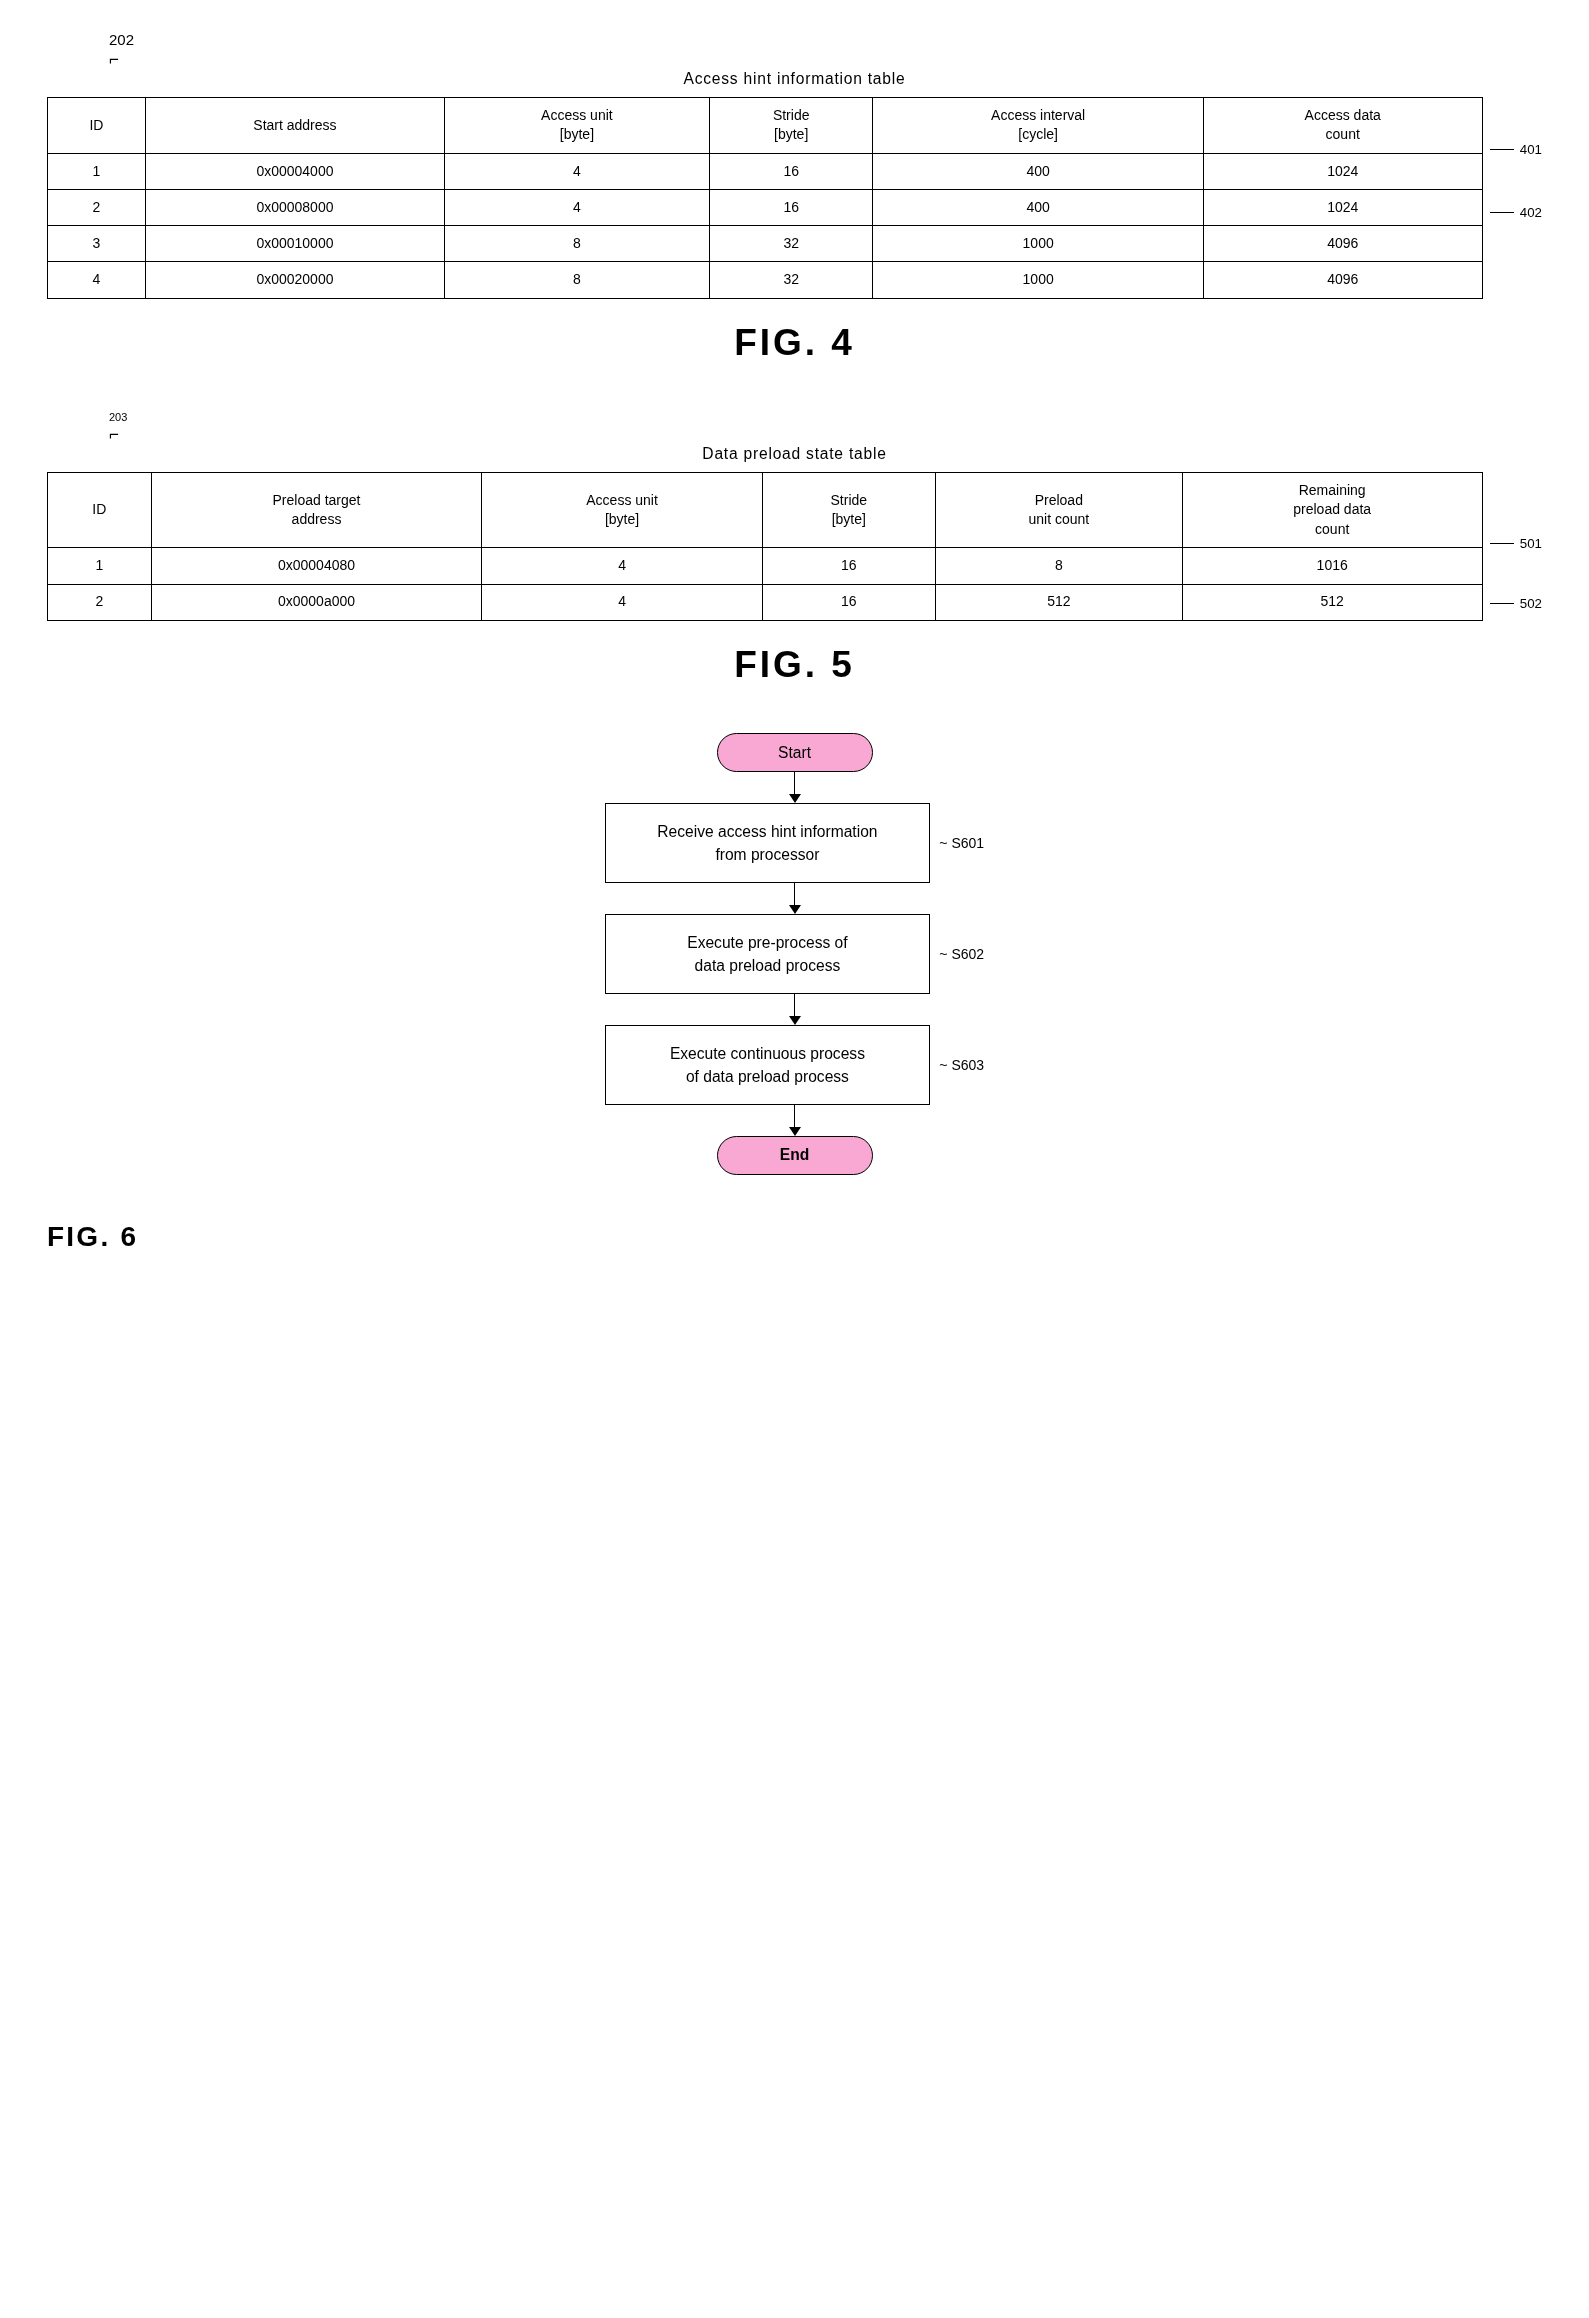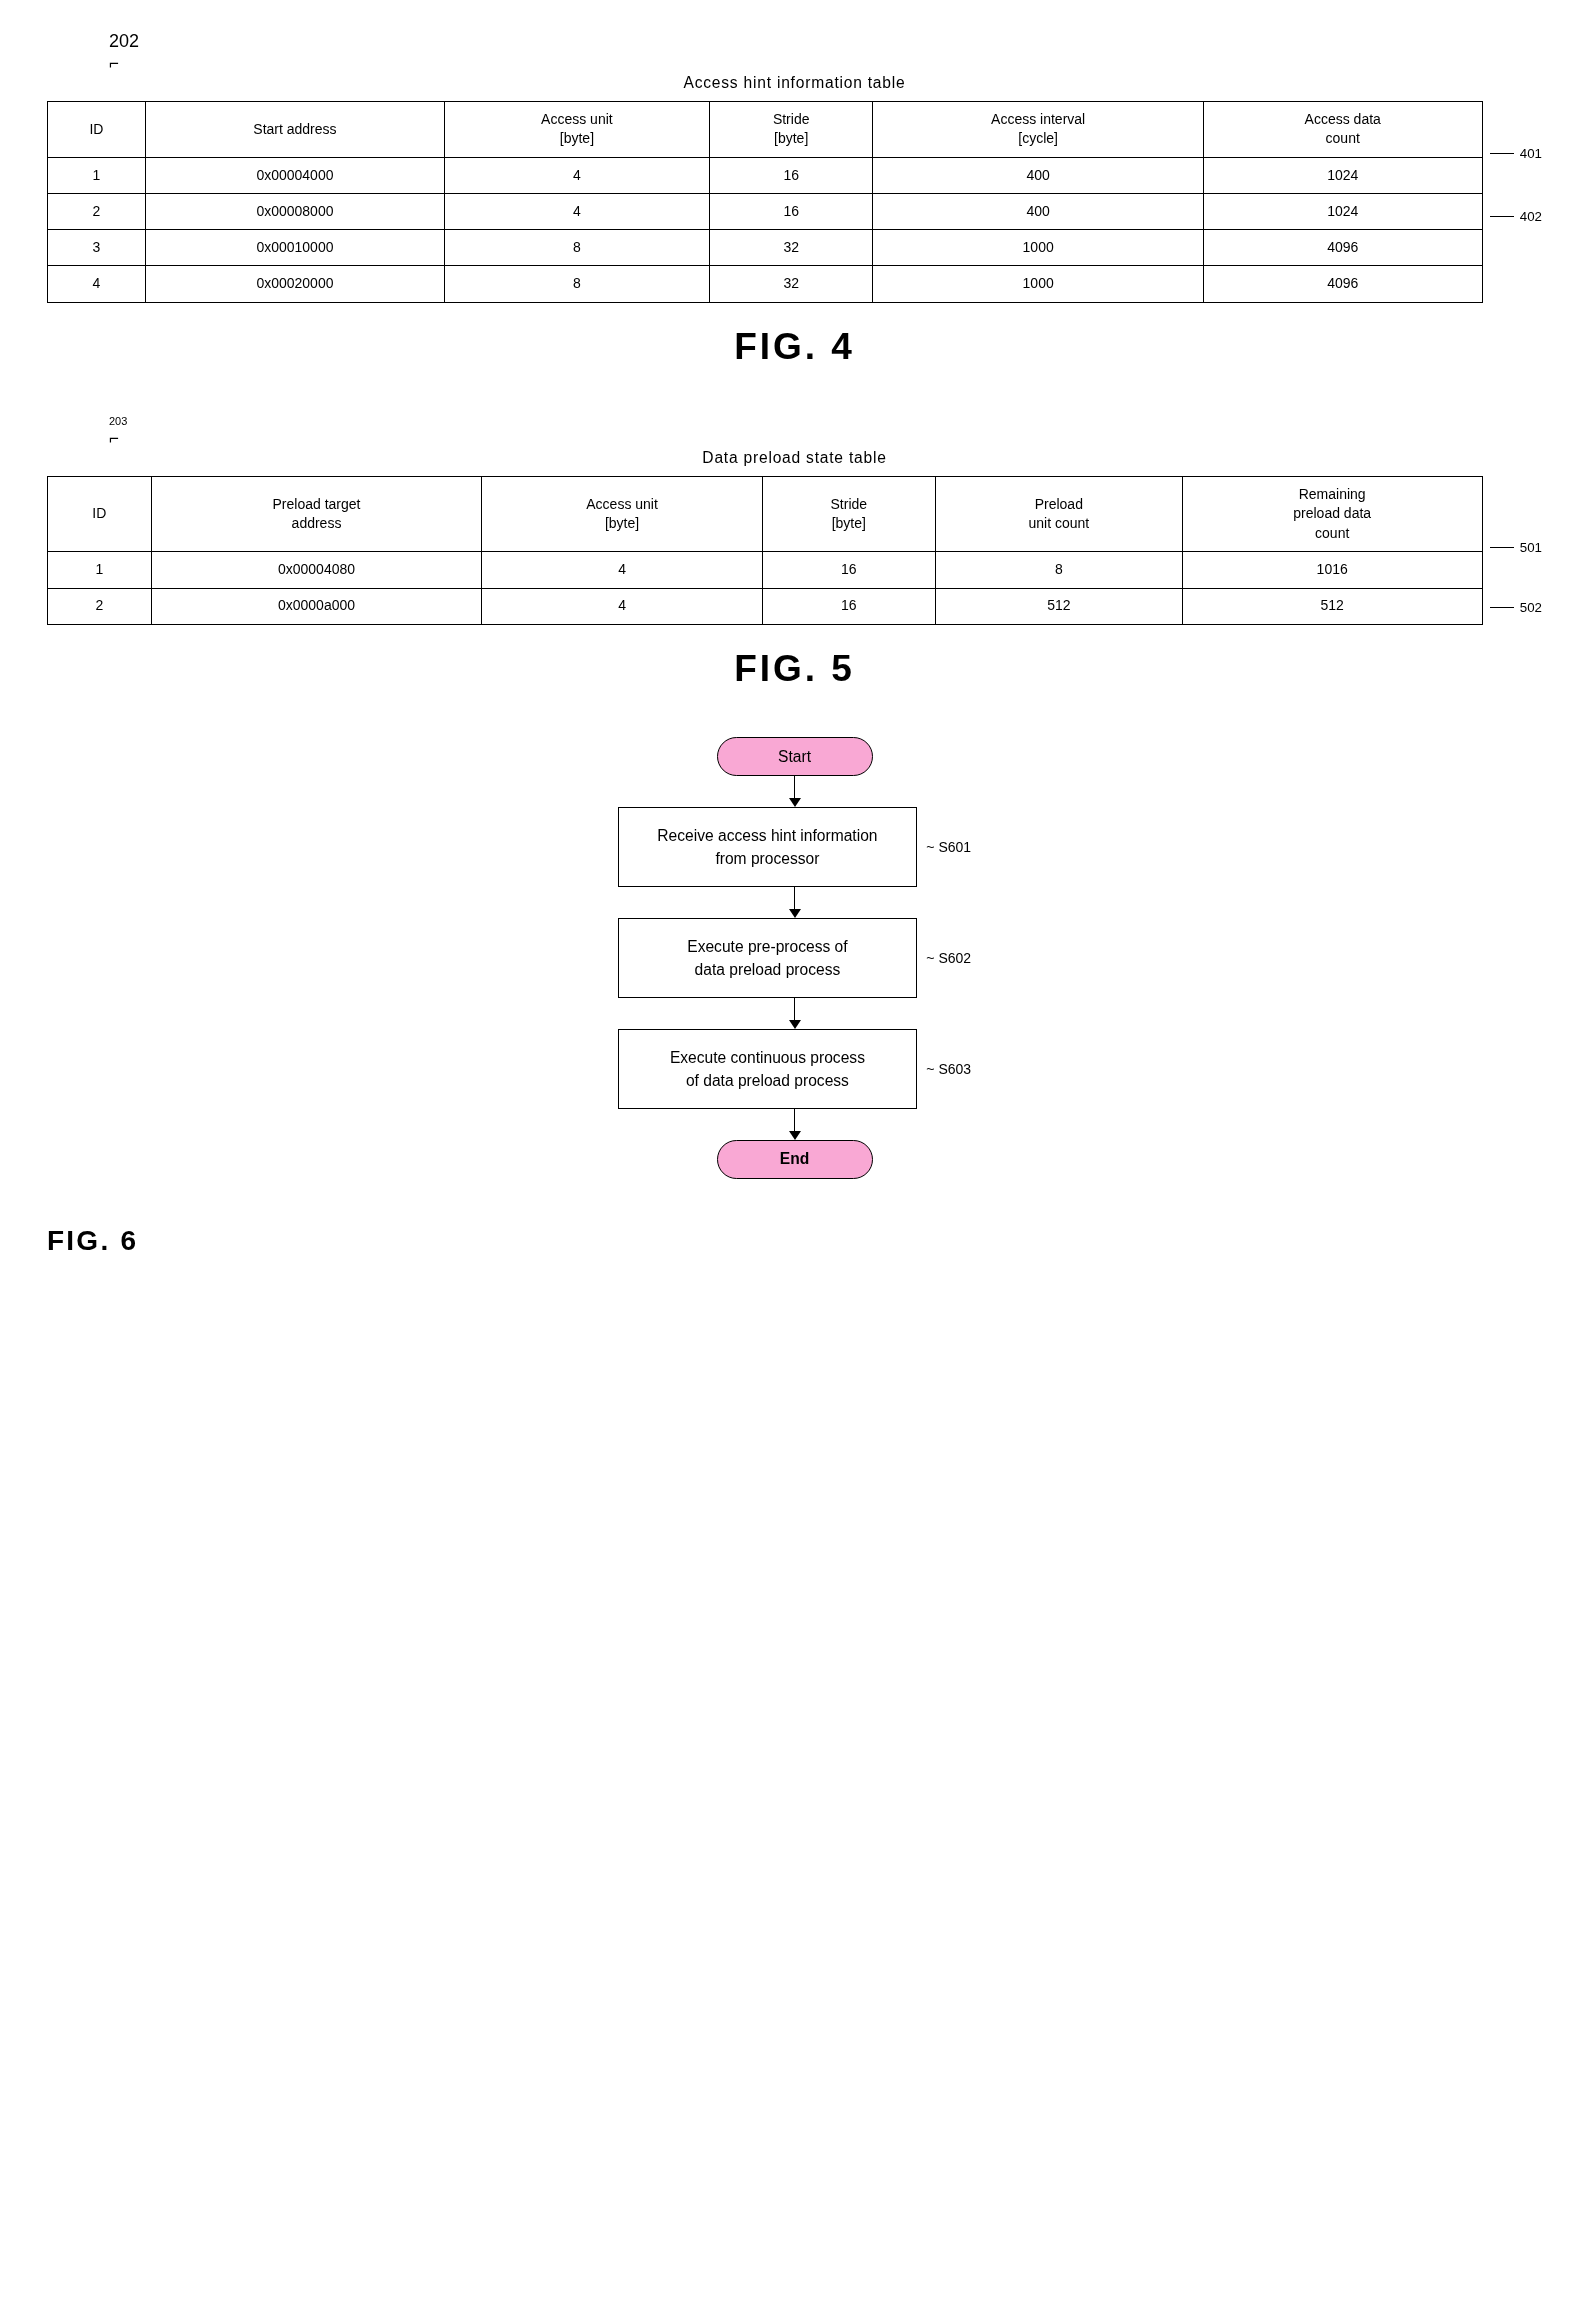--- a/index.html
+++ b/index.html
@@ -83,21 +83,21 @@
       background: #f9a8d4;
       min-width: 156px;
     }
 
     .flow-box {
       border: 1.6px solid #000;
       padding: 15.6px 23.4px;
       font-size: 15.6px;
       text-align: center;
       background: #fff;
-      width: 299px;
+      width: 325px;
       line-height: 1.5;
     }
 
     .flow-arrow {
       display: flex;
       flex-direction: column;
       align-items: center;
       height: 31px;
     }
 
@@ -140,21 +140,21 @@
       font-size: 13.3px;
       gap: 3px;
     }
   </style>
 </head>
 <body>
 
 <div class="fig-section">
 
   <div style="display:flex; align-items:flex-end; margin-bottom:3.1px; padding-left:62px;">
-    <span style="font-size:18px; margin-right:3.1px;">202</span>
+    <span style="font-size:15px; margin-right:3.1px;">202</span>
   </div>
   <div style="display:flex; align-items:flex-start; margin-bottom:1.6px; padding-left:62px;">
     <span style="font-size:17px; line-height:1; margin-right:1.6px;">⌐</span>
   </div>
   <div class="table-title">Access hint information table</div>
 
   <div class="table-with-annotations">
     <div class="table-wrapper">
       <table class="data-table">
         <thead>

